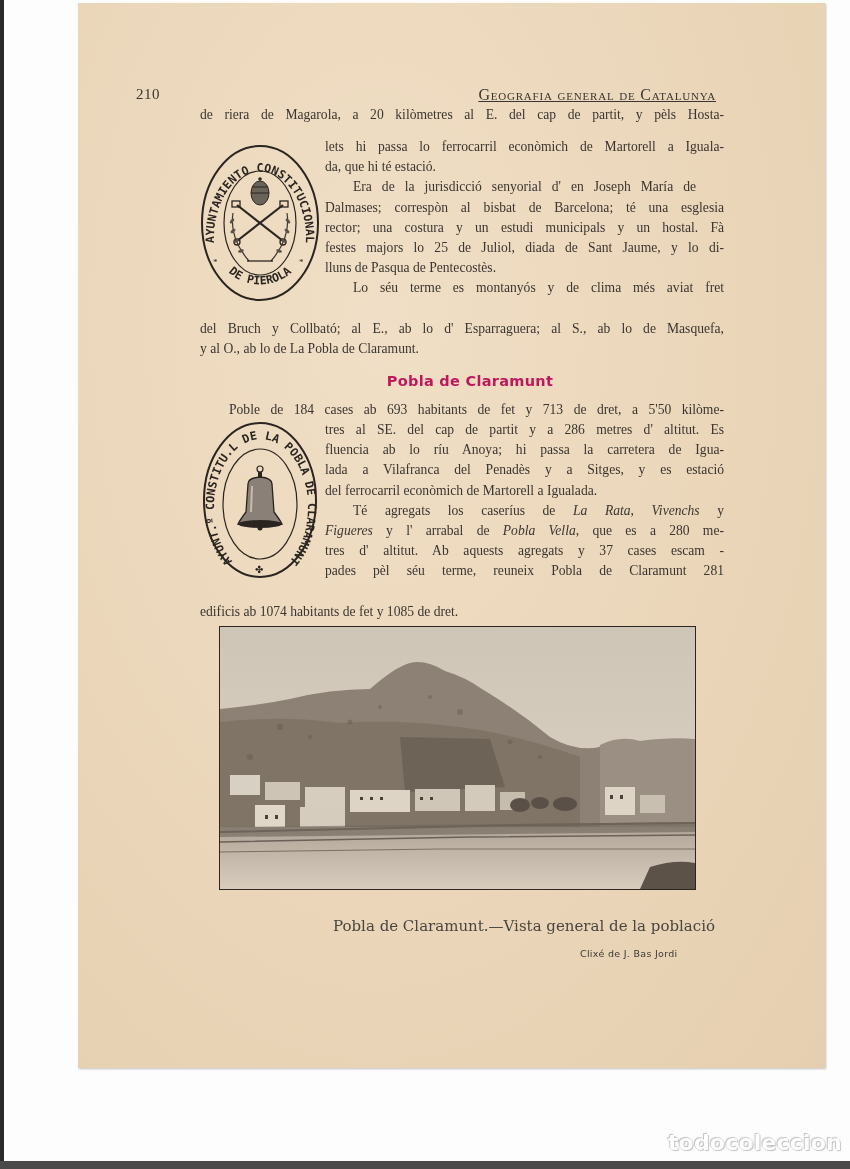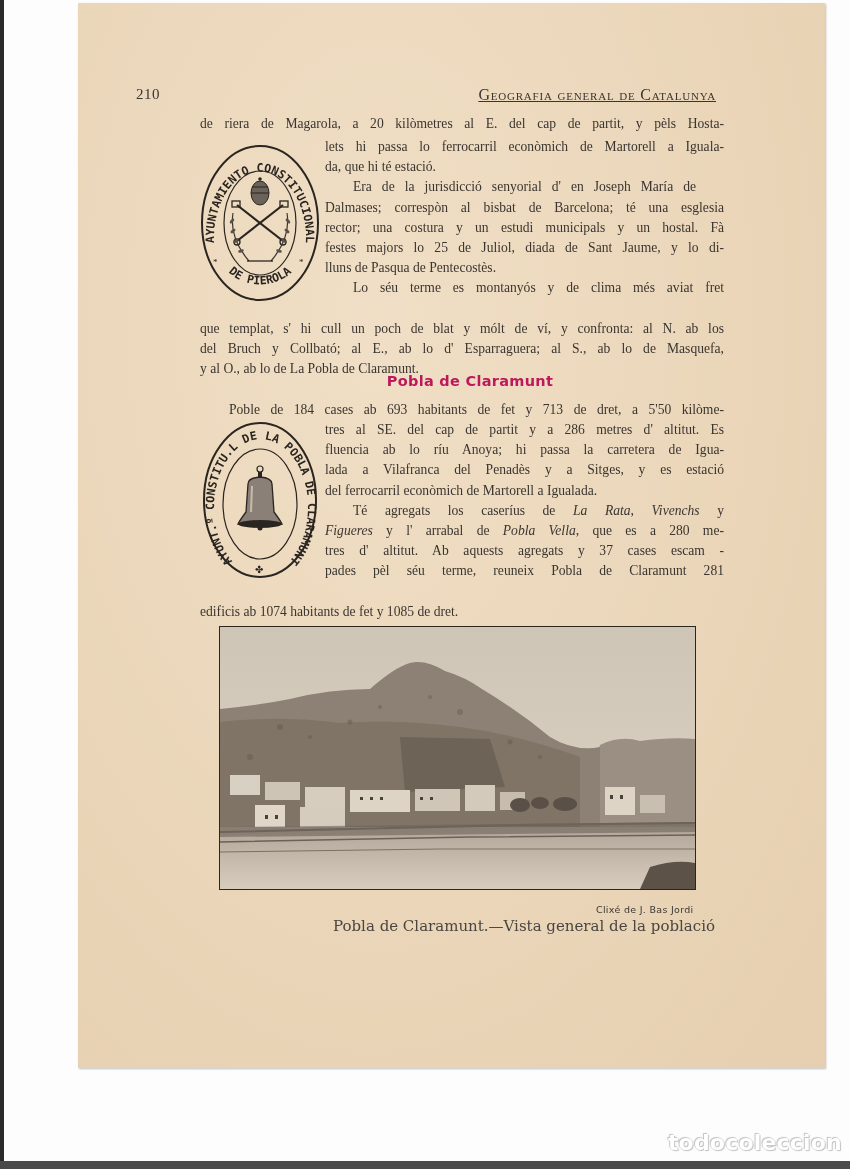--- a/index.html
+++ b/index.html
@@ -37,35 +37,34 @@
 
 <div class="left-edge"></div>
 
 <div class="page"></div>
 
 <div class="header">
   <span class="page-num">210</span>
   <span class="running-title">Geografia general de Catalunya</span>
 </div>
 
-<div class="p" style="left:200px; top:114px; width:524px;">
+<div class="p" style="left:200px; top:105px; width:524px;">
   <span class="line">de riera de  Magarola, a 20 kilòmetres al  E. del cap de partit, y pèls  Hosta-</span>
 </div>
 <div class="p" style="left:325px; top:137px; width:399px;">
   <span class="line">lets hi passa lo ferrocarril econòmich de Martorell a Iguala-</span>
   <span class="line last">da, que hi té estació.</span>
   <span class="line" style="padding-left:28px; width:371px; box-sizing:border-box;">Era de  la jurisdicció  senyorial d' en Joseph  María de</span>
   <span class="line">Dalmases; correspòn al bisbat de Barcelona; té una esglesia</span>
   <span class="line">rector; una costura y un estudi  municipals y un hostal. Fà</span>
   <span class="line">festes majors lo 25 de Juliol, diada de Sant Jaume, y lo di-</span>
   <span class="line last">lluns de Pasqua de  Pentecostès.</span>
   <span class="line" style="padding-left:28px;">Lo séu terme es montanyós  y de clima  més  aviat  fret</span>
 </div>
 <div class="p" style="left:200px; top:319px; width:524px;">
-  <span class="line">que  templat, s' hi cull un poch de blat y mólt de ví, y confronta: al N. ab los</span>
   <span class="line">del Bruch  y  Collbató; al E., ab lo d' Esparraguera; al S., ab lo de Masquefa,</span>
   <span class="line last">y al O., ab lo de La Pobla de Claramunt.</span>
 </div>
 
 <svg class="seal" style="left:199px; top:143px;" width="122" height="160" viewBox="0 0 122 160">
   <defs>
     <path id="pierTop" d="M 18 118 A 46 66 0 1 1 104 118"></path>
     <path id="pierBot" d="M 22 120 A 44 40 0 0 0 100 120"></path>
   </defs>
   <ellipse cx="61" cy="80" rx="58" ry="77" fill="none" stroke="#2a2520" stroke-width="2"></ellipse>
@@ -206,17 +205,17 @@
 
     <rect x="0" y="200" width="475" height="62" fill="url(#field)"></rect>
     <path d="M 0 205 L 300 198 L 475 196" stroke="#6b6157" stroke-width="2" fill="none"></path>
     <path d="M 0 215 L 250 210 L 475 208" stroke="#6b6157" stroke-width="1.5" fill="none"></path>
     <path d="M 0 225 L 220 222 L 475 222" stroke="#7a7066" stroke-width="1" fill="none"></path>
     <path d="M 0 200 L 475 195 L 475 205 L 0 210 Z" fill="#6e6459" opacity="0.6"></path>
     <path d="M 430 240 Q 455 232 475 236 L 475 262 L 420 262 Z" fill="#5c5248"></path>
   </svg>
 </div>
 
-<div class="credit" style="left:580px; top:904px;margin-left:16px;">Clixé de J. Bas Jordi</div>
+<div class="credit" style="left:580px; top:948px;">Clixé de J. Bas Jordi</div>
 <div class="caption" style="left:333px; top:917px;">Pobla de Claramunt.—Vista general de la població</div>
 
 <div class="watermark">todocoleccion</div>
 <div class="bottom-bar"></div>
 
 </body></html>

